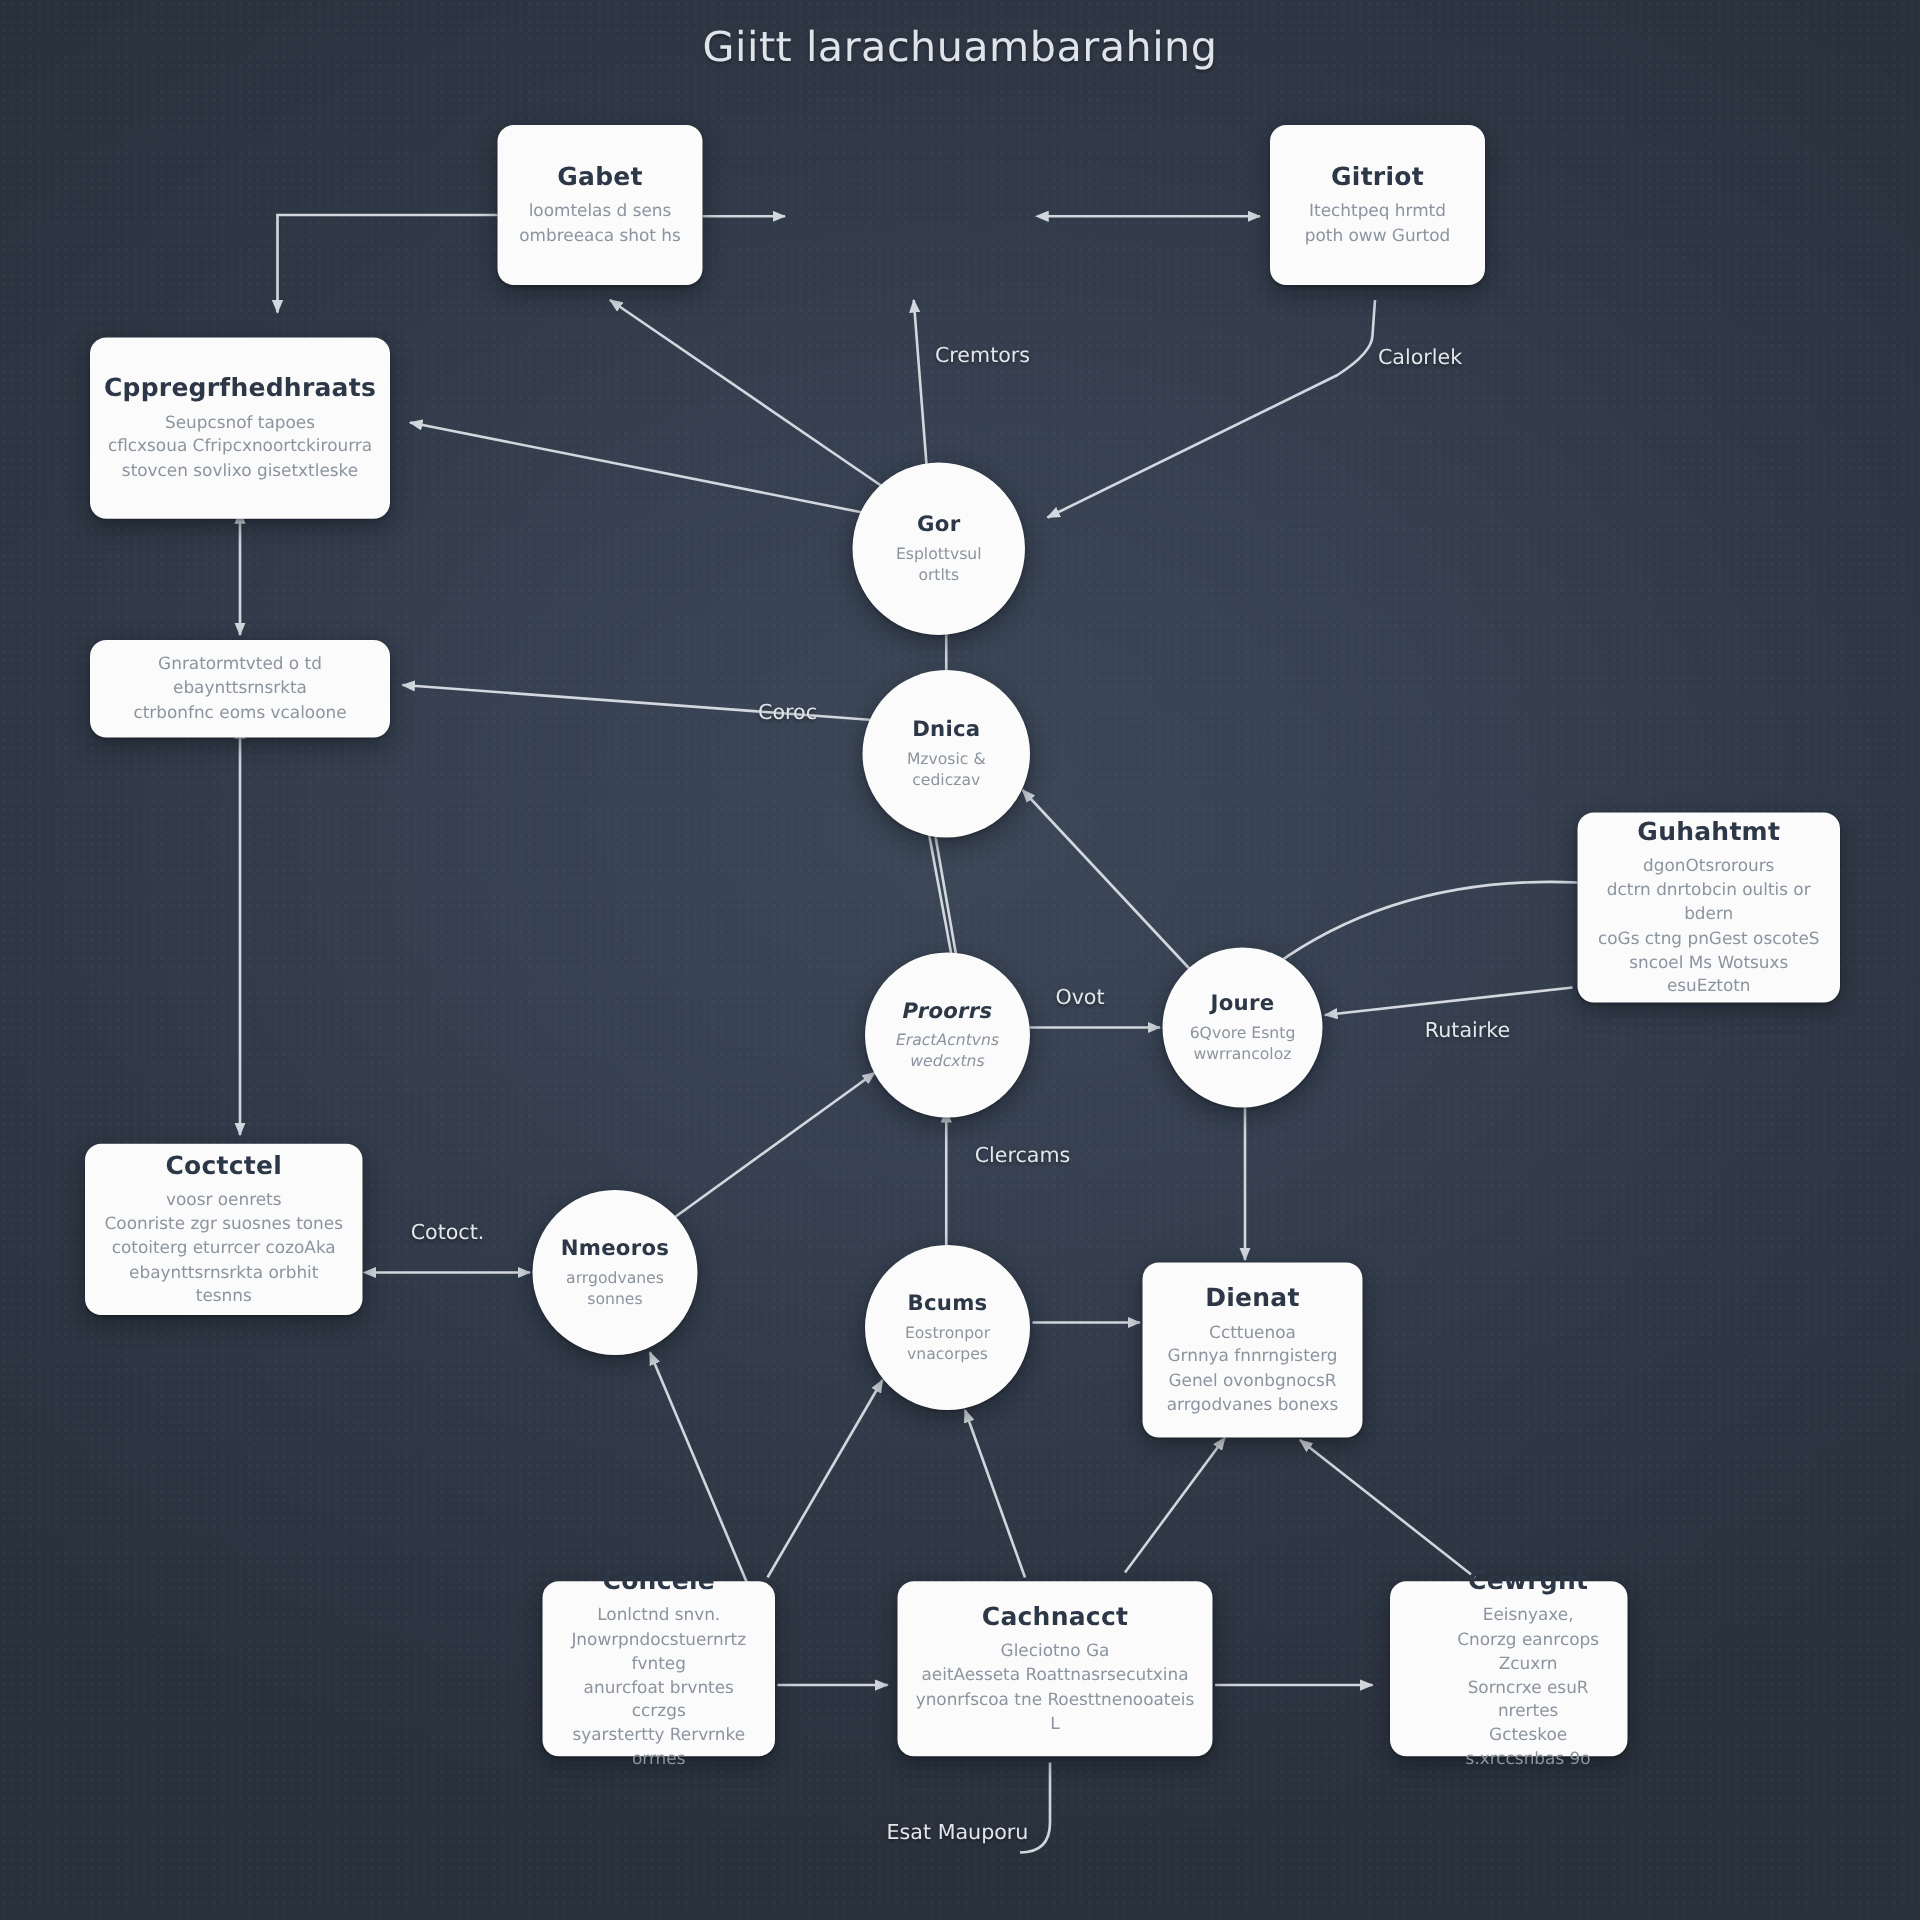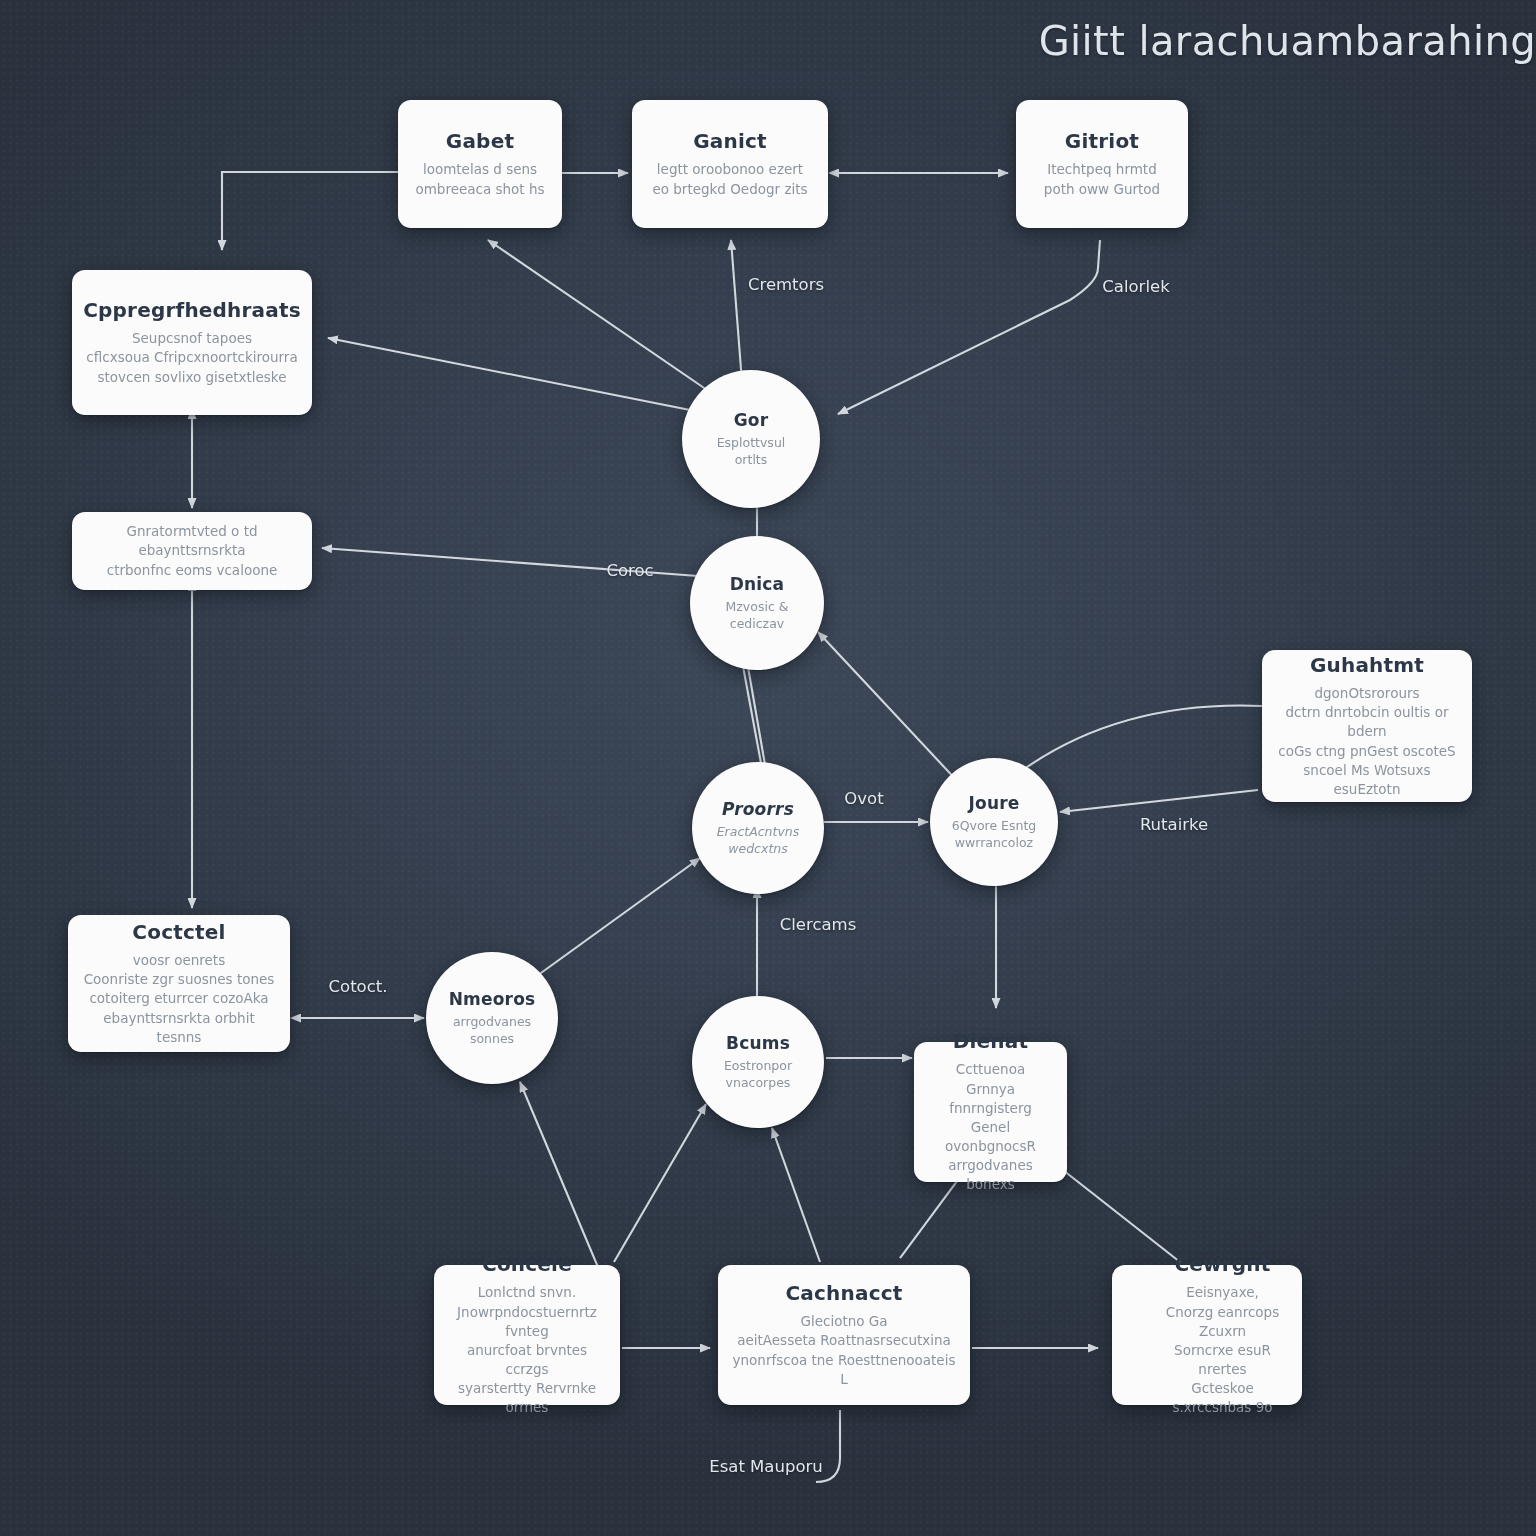--- a/index.html
+++ b/index.html
@@ -28,23 +28,23 @@
   #edges {
     position: absolute;
     left: 0; top: 0;
     width: 1536px; height: 1536px;
     pointer-events: none;
   }
   .title {
     position: absolute;
     left: 0; right: 0;
     top: 18px;
-    text-align: right;
+    text-align: center;
     color: #dfe4ea;
-    font-size: 40px;
+    font-size: 33px;
     letter-spacing: .4px;
     font-weight: 400;
     text-shadow: 0 1px 3px rgba(0,0,0,.35);
   }
   .node {
     position: absolute;
     box-sizing: border-box;
     background: #fbfbfb;
     box-shadow: 0 6px 18px rgba(10,14,20,.42), 0 1px 2px rgba(10,14,20,.3);
     display: flex;
@@ -158,25 +158,20 @@
       <path d="M840,1410 L840,1458 Q840,1482 816,1482"></path>
     </g>
   </svg>
 
   <div class="node box" style="left:398px; top:100px; width:164px; height:128px;">
     <div class="n-title">Gabet</div>
     <div class="n-body">loomtelas d sens</div>
     <div class="n-body">ombreeaca shot hs</div>
   </div>
 
-  <div class="node box" style="left:632px; top:100px; width:196px; height:128px;">
-    <div class="n-title">Ganict</div>
-    <div class="n-body">legtt oroobonoo ezert</div>
-    <div class="n-body">eo brtegkd Oedogr zits</div>
-  </div>
 
   <div class="node box" style="left:1016px; top:100px; width:172px; height:128px;">
     <div class="n-title">Gitriot</div>
     <div class="n-body">Itechtpeq hrmtd</div>
     <div class="n-body">poth oww Gurtod</div>
   </div>
 
   <div class="node box" style="left:72px; top:270px; width:240px; height:145px;">
     <div class="n-title">Cppregrfhedhraats</div>
     <div class="n-body">Seupcsnof tapoes</div>
@@ -234,21 +229,21 @@
     <div class="n-body">arrgodvanes</div>
     <div class="n-body">sonnes</div>
   </div>
 
   <div class="node circle" style="left:692px; top:996px; width:132px; height:132px;">
     <div class="n-title">Bcums</div>
     <div class="n-body">Eostronpor</div>
     <div class="n-body">vnacorpes</div>
   </div>
 
-  <div class="node box" style="left:914px; top:1010px; width:153px; height:140px;margin-top:32px;">
+  <div class="node box" style="left:914px; top:1010px; width:176px; height:140px;">
     <div class="n-title">Dienat</div>
     <div class="n-body">Ccttuenoa</div>
     <div class="n-body">Grnnya fnnrngisterg</div>
     <div class="n-body">Genel ovonbgnocsR</div>
     <div class="n-body">arrgodvanes bonexs</div>
   </div>
 
   <div class="node box" style="left:434px; top:1265px; width:186px; height:140px;">
     <div class="n-title">Concele</div>
     <div class="n-body">Lonlctnd snvn.</div>

